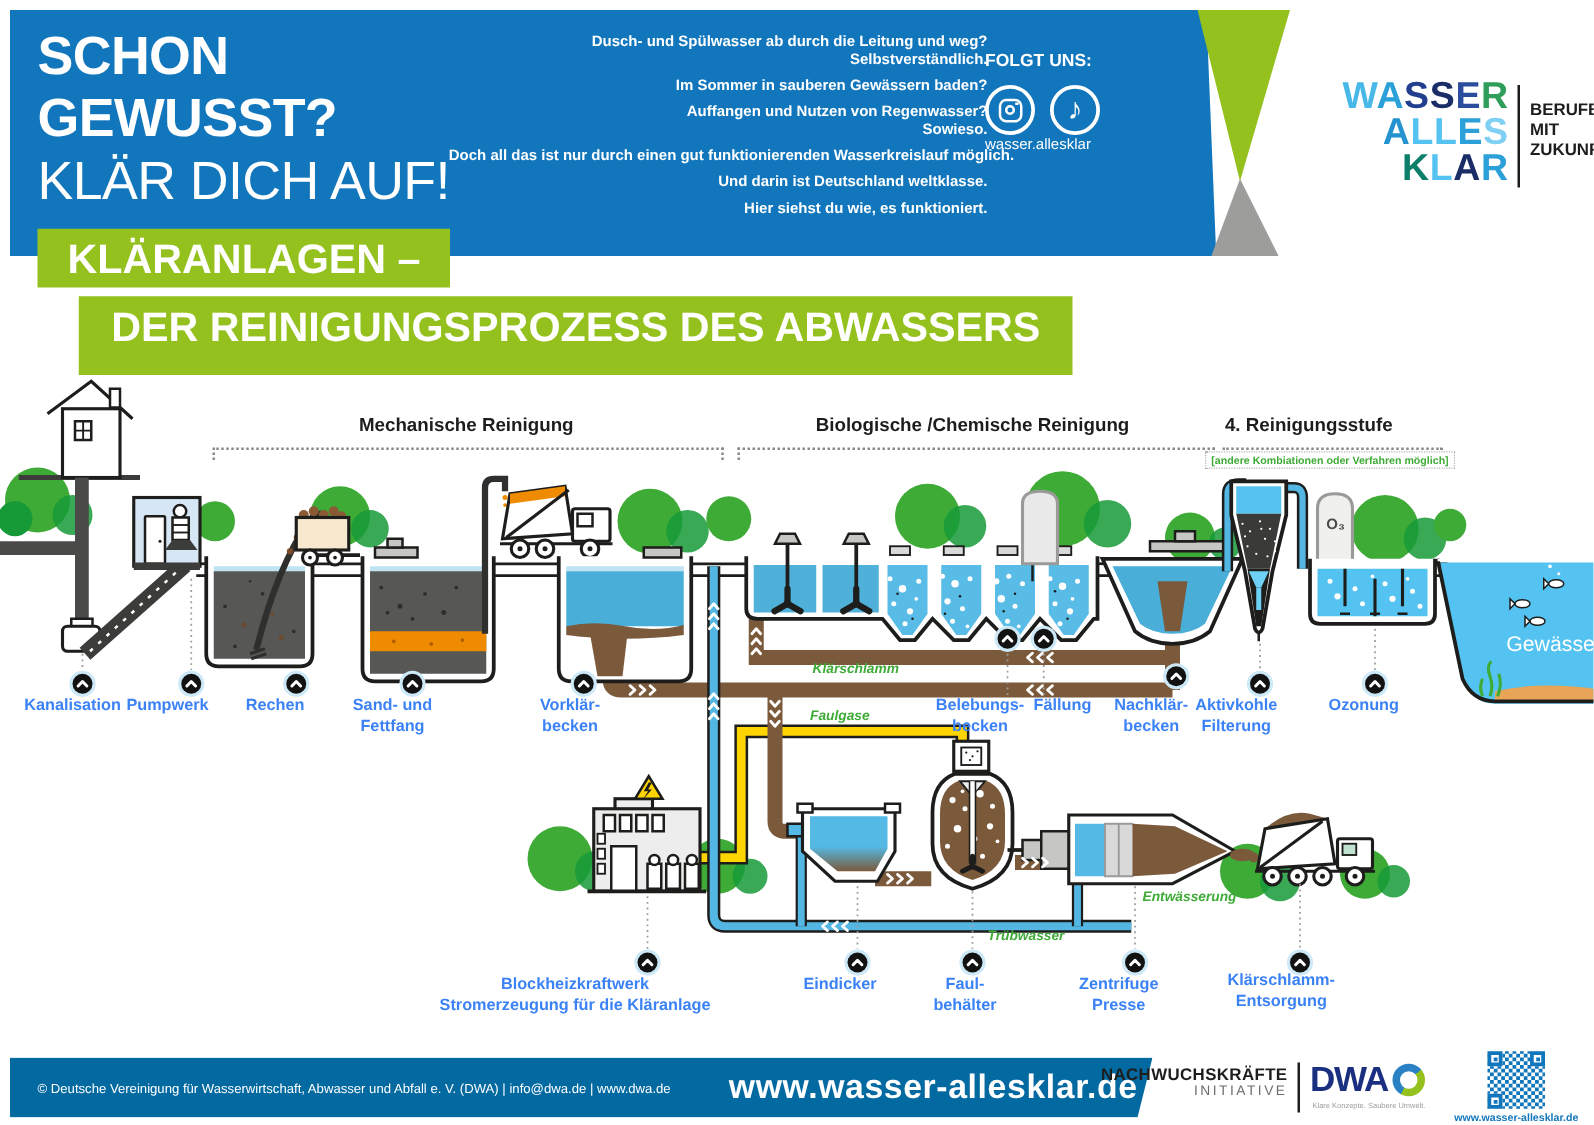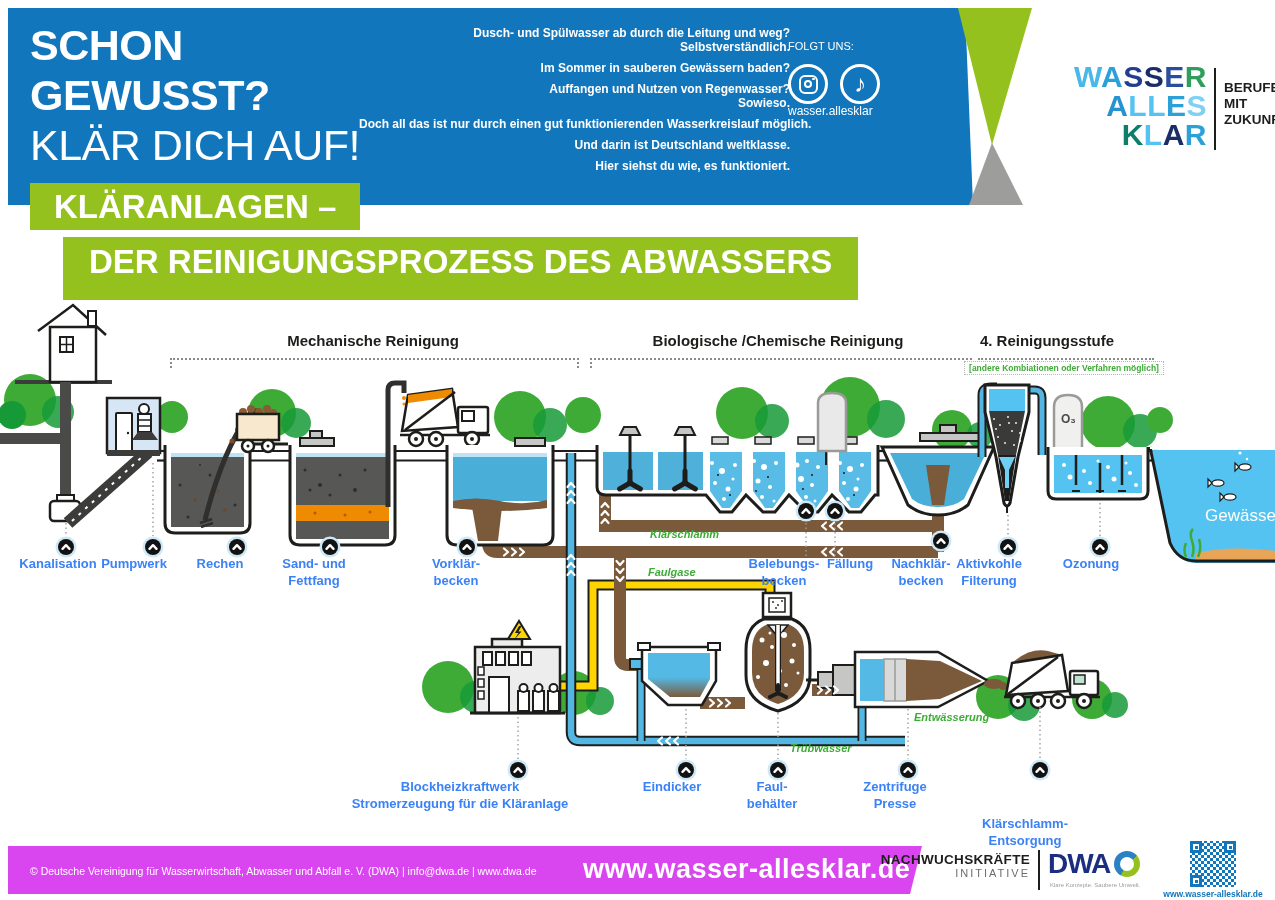--- a/index.html
+++ b/index.html
@@ -14,21 +14,21 @@
             clip-path:polygon(27px 0,58px 62px,4px 62px);}
   .hdr-title{position:absolute;left:30px;top:20px;color:#fff;}
   .hdr-title .t1,.hdr-title .t2{font-size:43px;font-weight:bold;line-height:50px;letter-spacing:-.5px;}
   .hdr-title .t3{font-size:43px;font-weight:normal;line-height:50px;letter-spacing:-.5px;}
   .intro{position:absolute;left:320px;top:26px;width:470px;color:#fff;font-size:12px;font-weight:bold;line-height:14px;text-align:right;}
   .intro div{white-space:nowrap;}
   .iq{margin-top:7px;}
   .i0{margin-left:0;margin-top:0;} .i1{margin-left:7px;} .i2{margin-left:13px;} .i3{margin-left:20px;}
   .i4{margin-left:26px;} .i5{margin-left:33px;} .i6{margin-left:39px;} .i7{margin-left:52px;} .i8{margin-left:65px;padding-left:28px;}
   .follow{position:absolute;left:788px;top:40px;color:#fff;}
-  .follow .flabel{font-size:11px;font-weight:normal;}
+  .follow .flabel{font-size:14px;font-weight:bold;}
   .icons{margin-top:12px;display:flex;gap:12px;}
   .circ{width:40px;height:40px;border:3px solid #fff;border-radius:50%;display:flex;align-items:center;justify-content:center;box-sizing:border-box;}
   .ig-cam{width:19px;height:19px;border:2.5px solid #fff;border-radius:6px;position:relative;box-sizing:border-box;}
   .ig-lens{position:absolute;left:3px;top:3px;width:8px;height:8px;border:2px solid #fff;border-radius:50%;box-sizing:border-box;}
   .ig-cam::after{content:"";position:absolute;right:1px;top:1px;width:2.5px;height:2.5px;background:#fff;border-radius:50%;}
   .tiktok::before{content:"♪";font-size:24px;font-weight:bold;color:#fff;line-height:1;}
   .handle{font-size:12px;font-weight:normal;}
   .logo{position:absolute;left:1072px;top:62px;width:135px;text-align:right;font-weight:bold;font-size:30px;line-height:29px;letter-spacing:.5px;}
   .lw0{color:#48b8e8}.lw1{color:#2ba0d9}.lw2{color:#223e8f}.lw3{color:#1a2d67}.lw4{color:#2b4d9e}.lw5{color:#2e9e5a}
   .la0{color:#2493cf}.la1{color:#54c3f1}.la2{color:#54c3f1}.la3{color:#2ba0d9}.la4{color:#7fd0f3}
@@ -47,21 +47,21 @@
   
   .lbl{position:absolute;transform:translateX(-50%);text-align:center;font-size:13px;font-weight:bold;
        color:#3b82f6;line-height:1.3;white-space:nowrap;}
   .lbl span{display:block;}
   
   svg text{font-family:"Liberation Sans",sans-serif;}
   svg .pl{font-style:italic;font-weight:bold;font-size:11px;fill:#3fab37;}
   svg .wl{font-size:17px;fill:#ffffff;}
   svg .o3{font-size:12px;font-weight:bold;fill:#4a4a49;}
   
-  .ftr-blue{position:absolute;left:8px;top:846px;width:930px;height:48px;background:#d946ef;
+  .ftr-blue{position:absolute;left:8px;top:846px;width:930px;height:48px;background:#0369a1;
             clip-path:polygon(0 0,914px 0,902px 48px,0 48px);color:#fff;}
   .ftr-copy{position:absolute;left:22px;top:19px;font-size:10.5px;}
   .ftr-url{position:absolute;left:575px;top:8px;font-size:27px;font-weight:bold;letter-spacing:.5px;}
   .ftr-init{position:absolute;left:880px;top:852px;width:150px;text-align:right;color:#1d1d1b;}
   .ftr-init .l1{font-size:13.5px;font-weight:bold;letter-spacing:.3px;}
   .ftr-init .l2{font-size:11px;color:#6d6d6c;letter-spacing:2px;}
   .ftr-div{position:absolute;left:1038px;top:850px;width:2px;height:40px;background:#1d1d1b;}
   .dwa{position:absolute;left:1048px;top:848px;display:flex;align-items:center;gap:4px;}
   .dwa-word{font-size:28px;font-weight:bold;color:#1b2f80;letter-spacing:-1px;}
   .dwa-circle{width:26px;height:26px;border-radius:50%;position:relative;
@@ -709,21 +709,21 @@
     <span></span>
   </div>
 <div class="lbl" style="left:772px;top:779px">
     <span>Faul-</span>
     <span>behälter</span>
   </div>
 <div class="lbl" style="left:895px;top:779px">
     <span>Zentrifuge</span>
     <span>Presse</span>
   </div>
-<div class="lbl" style="left:1025px;top:816px">
+<div class="lbl" style="left:1025px;top:776px">
     <span>Klärschlamm-</span>
     <span>Entsorgung</span>
   </div>
 
 <div class="ftr-blue">
   <div class="ftr-copy">© Deutsche Vereinigung für Wasserwirtschaft, Abwasser und Abfall e. V. (DWA)  |  info@dwa.de  |  www.dwa.de</div>
   <div class="ftr-url">www.wasser-allesklar.de</div>
 </div>
 <div class="ftr-init">
   <div class="l1">NACHWUCHSKRÄFTE</div>

